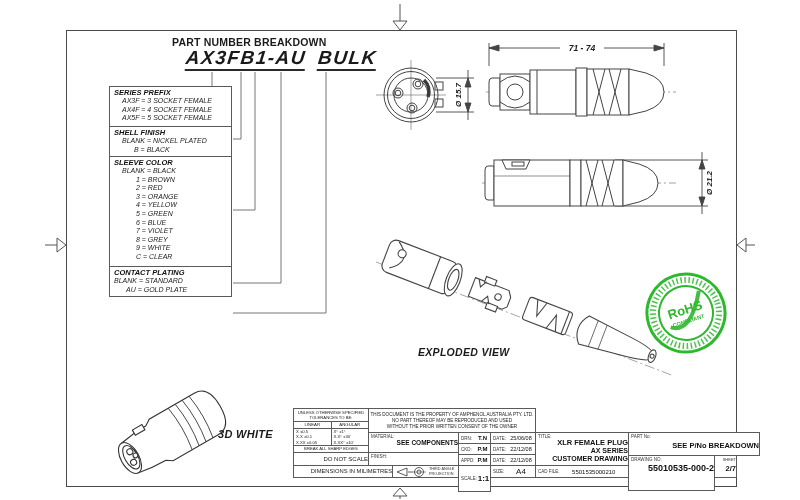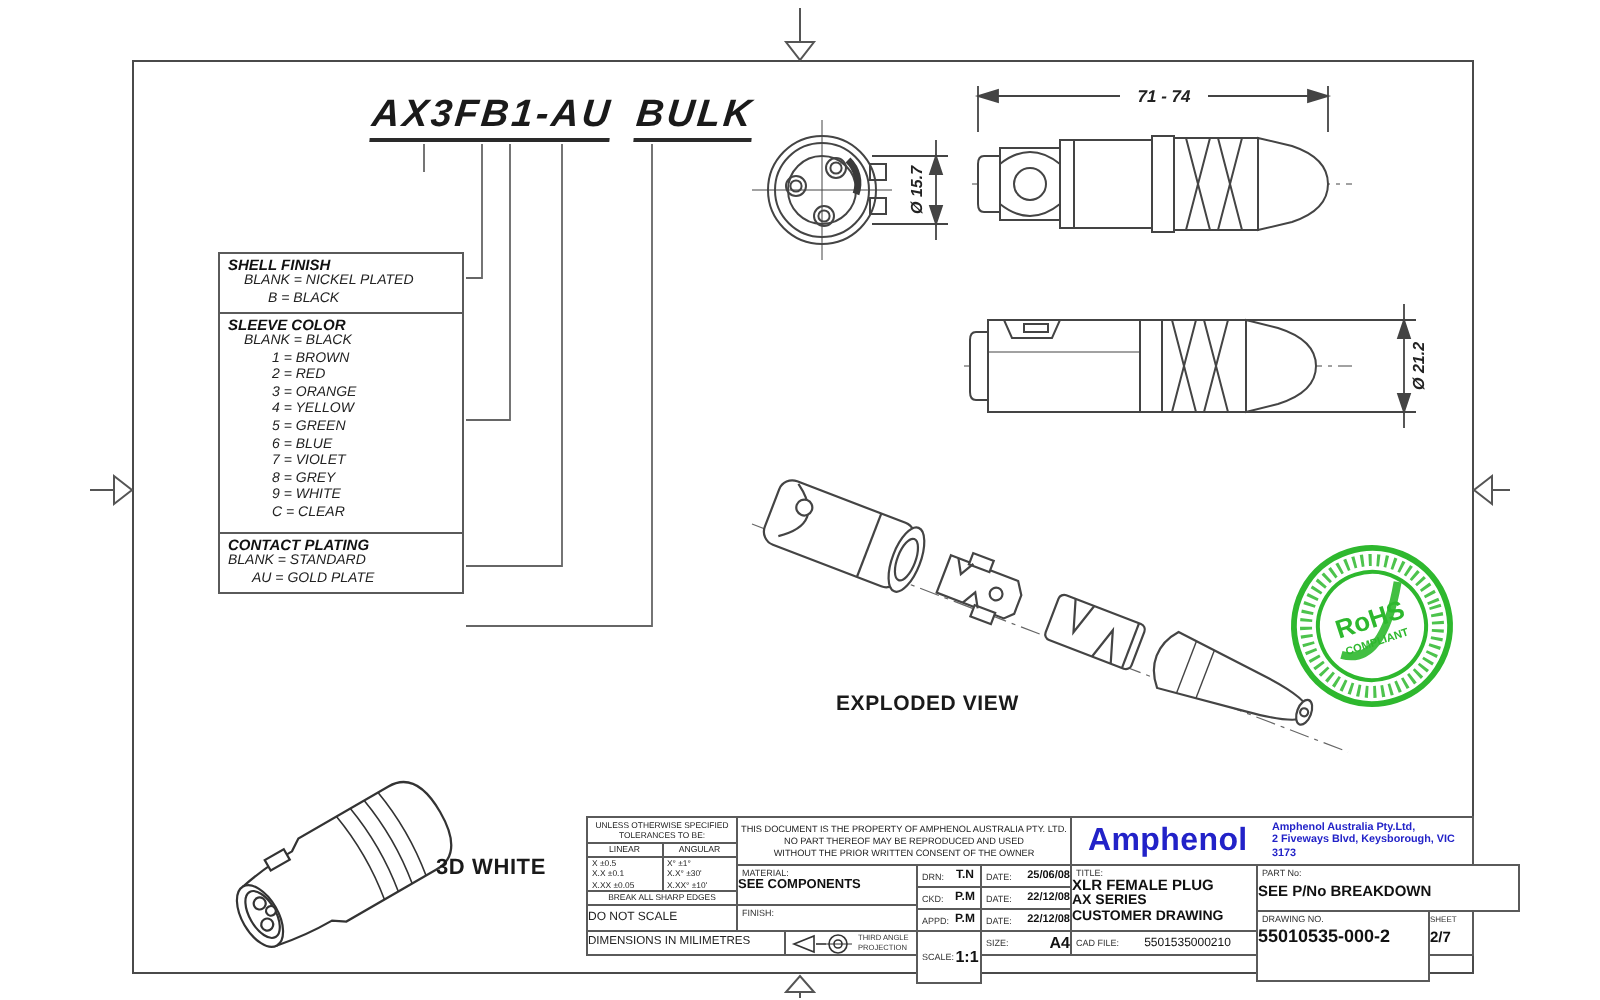--- a/index.html
+++ b/index.html
@@ -10,32 +10,32 @@
   
   .pn-head{left:172px;top:36px;font-size:10.5px;font-weight:bold;letter-spacing:.2px;color:#1a1a1a;}
   .pn-big{left:186px;top:47px;font-size:19px;font-weight:bold;font-style:italic;letter-spacing:1.5px;
           color:#1a1a1a;transform:skewX(-6deg);white-space:nowrap;}
   .pn-big span{border-bottom:2px solid #2a2a2a;padding-bottom:1px;}
   .pn-big .seg2{margin-left:12px;}
   .pnbox{left:109px;width:123px;border:1px solid #5a5a5a;background:#fff;box-sizing:border-box;}
   .pnbox .t{font-style:italic;font-weight:bold;font-size:7.5px;line-height:9px;padding:1px 0 0 4px;color:#111;}
   .pnbox .l{font-style:italic;font-size:7px;line-height:8.6px;padding-left:12px;color:#222;white-space:nowrap;}
   
-  .viewlbl{font-size:11px;font-weight:bold;color:#1a1a1a;letter-spacing:.3px;}
+  .viewlbl{font-size:11px;font-weight:bold;font-style:italic;color:#1a1a1a;letter-spacing:.3px;}
   
   .cell{position:absolute;border:1px solid #5a5a5a;background:#fff;box-sizing:border-box;overflow:hidden;}
   .lbl{font-size:4.5px;color:#333;padding:1px 0 0 2px;line-height:5px;}
-  .ctr{text-align:left;}
+  .ctr{text-align:right;}
   .tinytxt{font-size:4.6px;line-height:6px;text-align:center;color:#222;padding-top:2px;}
   .bold{font-weight:bold;}
   .sign-row{display:flex;align-items:center;height:100%;}
   .sign-role{font-size:4.5px;color:#333;padding-left:2px;width:14px;}
   .sign-name{font-size:6px;font-weight:bold;color:#111;flex:1;text-align:center;}
   .date-lbl{font-size:4.5px;color:#333;padding-left:2px;width:14px;}
-  .date-val{font-size:5.5px;font-weight:bold;color:#111;flex:1;text-align:right;}
+  .date-val{font-size:5.5px;font-weight:normal;color:#111;flex:1;text-align:center;}
   .tol-table{display:flex;border-top:1px solid #5a5a5a;border-bottom:1px solid #5a5a5a;}
   .tol-col{flex:1;border-right:1px solid #5a5a5a;}
   .tol-col:last-child{border-right:none;}
   .tol-colhead{font-size:4.3px;text-align:center;border-bottom:1px solid #5a5a5a;line-height:6px;color:#222;}
   .tol-val{font-size:4.2px;line-height:5.6px;padding-left:2px;color:#222;white-space:nowrap;}
   .brandwrap{display:flex;align-items:center;height:100%;}
   .brandlogo{font-size:16px;font-weight:bold;letter-spacing:.2px;padding-left:8px;flex:1;}
   .brandaddr{font-size:5.4px;font-weight:bold;line-height:6.4px;text-align:left;padding-right:4px;width:96px;}
 </style>
 </head>
@@ -96,24 +96,31 @@
     <g stroke="#444" stroke-width="0.9">
       <line x1="615" y1="160" x2="708" y2="160"></line>
         <line x1="615" y1="206" x2="708" y2="206"></line>
       <line x1="702" y1="152" x2="702" y2="214"></line>
       <path d="M702,160 L699,169 L705,169 Z" fill="#444"></path>
         <path d="M702,206 L699,197 L705,197 Z" fill="#444"></path>
       <text transform="translate(712,183) rotate(-90)" font-size="8" font-style="italic" font-weight="bold" text-anchor="middle" fill="#222" stroke="none">Ø 21.2</text>
     </g>
   </svg>
 
+  <div class="a pn-head">PART NUMBER BREAKDOWN</div>
   <div class="a pn-big">
     <span class="seg1">AX3FB1-AU</span><span class="seg2">BULK</span>
   </div>
 
+  <div class="a pnbox" style="top:86px;height:41px">
+    <div class="t">SERIES PREFIX</div>
+    <div class="l">AX3F = 3 SOCKET FEMALE</div>
+    <div class="l">AX4F = 4 SOCKET FEMALE</div>
+    <div class="l">AX5F = 5 SOCKET FEMALE</div>
+  </div>
   <div class="a pnbox" style="top:156px;height:111px">
     <div class="t">SLEEVE COLOR</div>
     <div class="l">BLANK = BLACK</div>
     <div class="l" style="padding-left:26px">1 = BROWN</div>
     <div class="l" style="padding-left:26px">2 = RED</div>
     <div class="l" style="padding-left:26px">3 = ORANGE</div>
     <div class="l" style="padding-left:26px">4 = YELLOW</div>
     <div class="l" style="padding-left:26px">5 = GREEN</div>
     <div class="l" style="padding-left:26px">6 = BLUE</div>
     <div class="l" style="padding-left:26px">7 = VIOLET</div>
@@ -348,29 +355,20 @@
     <span class="sign-name" style="font-size:8px">1:1</span>
       </div>
   </div>
   <div class="cell" style="left:490px;top:465px;width:46px;height:13px">
     <div class="sign-row">
         <span class="date-lbl">SIZE:</span>
     <span class="date-val" style="font-size:8px">A4</span>
       </div>
   </div>
 
-  <div class="cell" style="left:535px;top:408px;width:202px;height:25px">
-    <div class="brandwrap">
-      <div class="brandlogo" style="color:#2222c8">Amphenol</div>
-      <div class="brandaddr" style="color:#2222c8">
-        <div>Amphenol Australia Pty.Ltd,</div>
-        <div>2 Fiveways Blvd, Keysborough, VIC 3173</div>
-      </div>
-    </div>
-  </div>
 
   <div class="cell" style="left:535px;top:432px;width:94px;height:34px">
     <div class="lbl">TITLE:</div>
     <div class="ctr bold" style="font-size:7.5px;line-height:8px;color:#111">XLR FEMALE PLUG</div>
     <div class="ctr bold" style="font-size:7px;line-height:8px;color:#111">AX SERIES</div>
     <div class="ctr bold" style="font-size:7px;line-height:8px;color:#111">CUSTOMER DRAWING</div>
   </div>
 
   <div class="cell" style="left:535px;top:465px;width:94px;height:13px">
     <div style="display:flex;align-items:center;height:100%">

